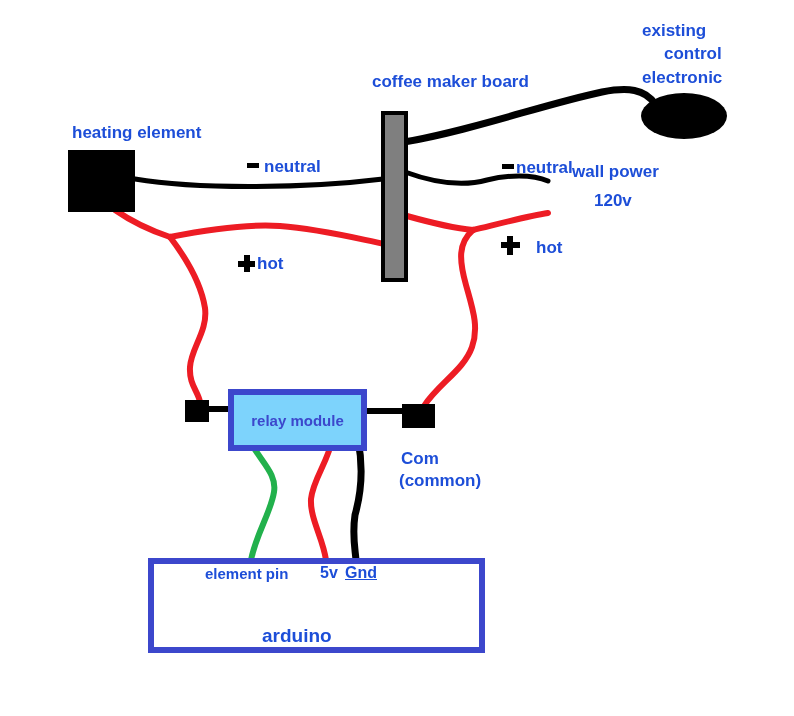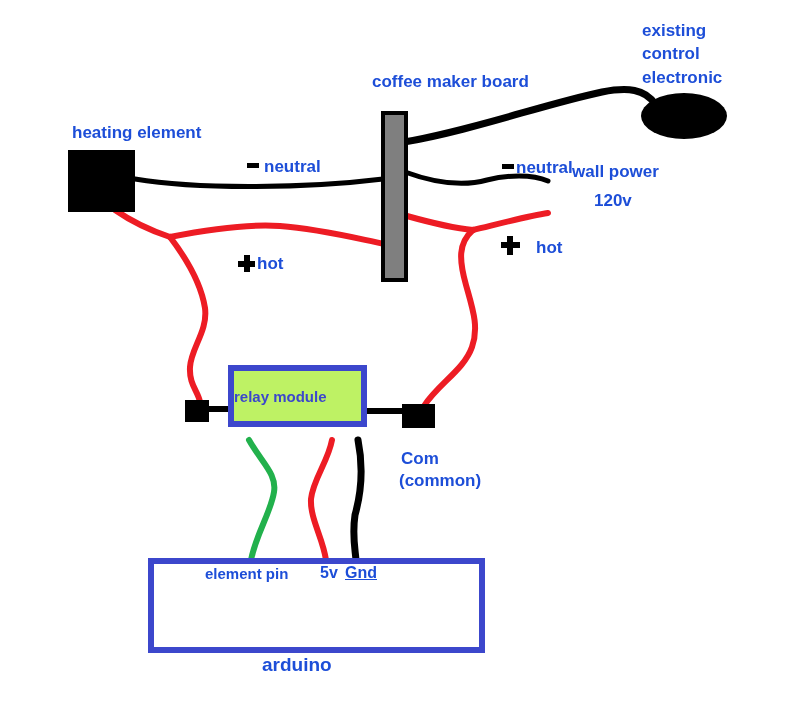--- a/index.html
+++ b/index.html
@@ -5,29 +5,29 @@
   html,body{margin:0;padding:0;background:#ffffff;}
   #canvas{
     position:relative;width:794px;height:716px;background:#ffffff;
     font-family:"Liberation Sans","DejaVu Sans",sans-serif;overflow:hidden;
   }
   #wires{position:absolute;left:0;top:0;}
   .lbl{position:absolute;font-weight:bold;color:#1d4ed8;line-height:1.18;white-space:nowrap;}
   .f17{font-size:17px;}
   .f15{font-size:15px;}
   .f16{font-size:16px;text-align:center;}
-  .f19{font-size:19px;margin-top:29px;}
+  .f19{font-size:19px;}
   .blue-text{color:#3c47cc;}
   .box{position:absolute;box-sizing:border-box;}
   .black-fill{background:#000000;}
   .heating{left:68px;top:150px;width:67px;height:62px;}
   .board{left:381px;top:111px;width:27px;height:171px;background:#7f7f7f;border:4px solid #000;}
   .blob{left:641px;top:93px;width:86px;height:46px;background:#000;border-radius:50%;}
-  .relay{left:228px;top:365px;width:139px;height:62px;border:6px solid #3c47cc;background:#bef264;
-         display:flex;align-items:center;}
+  .relay{left:228px;top:389px;width:139px;height:62px;border:6px solid #3c47cc;background:#7dd3fc;
+         display:flex;align-items:center;justify-content:center;}
   .arduino{left:148px;top:558px;width:337px;height:95px;border:6px solid #3c47cc;background:#fff;}
   .term-no{left:185px;top:400px;width:24px;height:22px;}
   .term-com{left:402px;top:404px;width:33px;height:24px;}
   .minus{position:absolute;width:12px;height:5px;background:#000;}
   .plus{position:absolute;width:18px;height:18px;}
   .plus .pbar-h{position:absolute;left:0;top:6px;width:100%;height:6px;background:#000;}
   .plus .pbar-v{position:absolute;top:0;left:6px;height:100%;width:6px;background:#000;}
 </style>
 </head>
 <body>
@@ -70,21 +70,21 @@
   <div class="box black-fill term-no"></div>
   <div class="box black-fill term-com"></div>
 
   <div class="box relay">
     <span class="f15 blue-text" style="font-weight:bold;">relay module</span>
   </div>
 
   <div class="box arduino"></div>
 
   <div class="lbl f17" style="left:642px;top:21px;">existing</div>
-  <div class="lbl f17" style="left:642px;top:44px;">control</div>
+  <div class="lbl f17" style="left:664px;top:44px;">control</div>
   <div class="lbl f17" style="left:642px;top:68px;">electronic</div>
 
   <div class="lbl f17" style="left:72px;top:123px;">heating element</div>
 
   <div class="lbl f17" style="left:372px;top:72px;">coffee maker board</div>
 
   <div class="minus" style="left:247px;top:163px;"></div>
   <div class="lbl f17" style="left:264px;top:157px;">neutral</div>
 
   <div class="minus" style="left:502px;top:164px;"></div>

